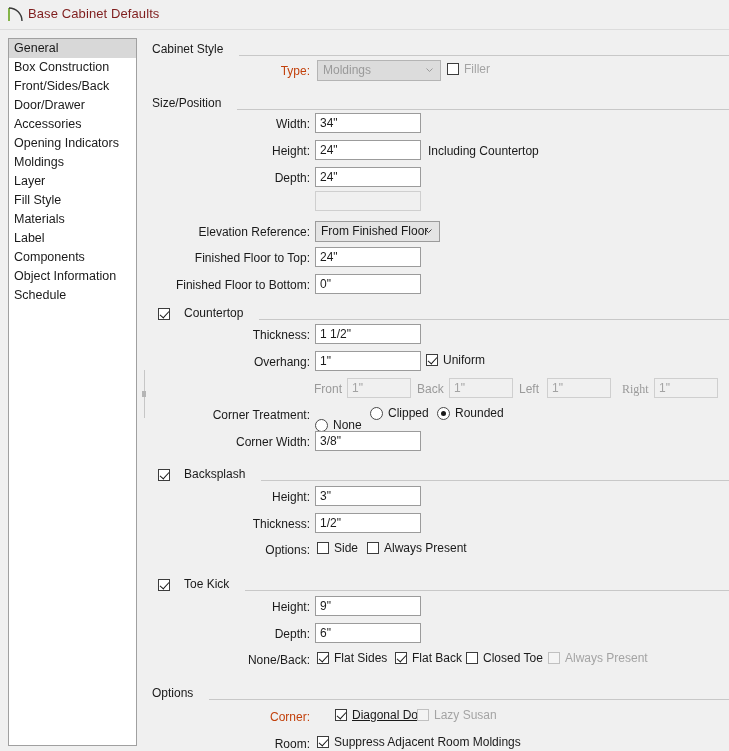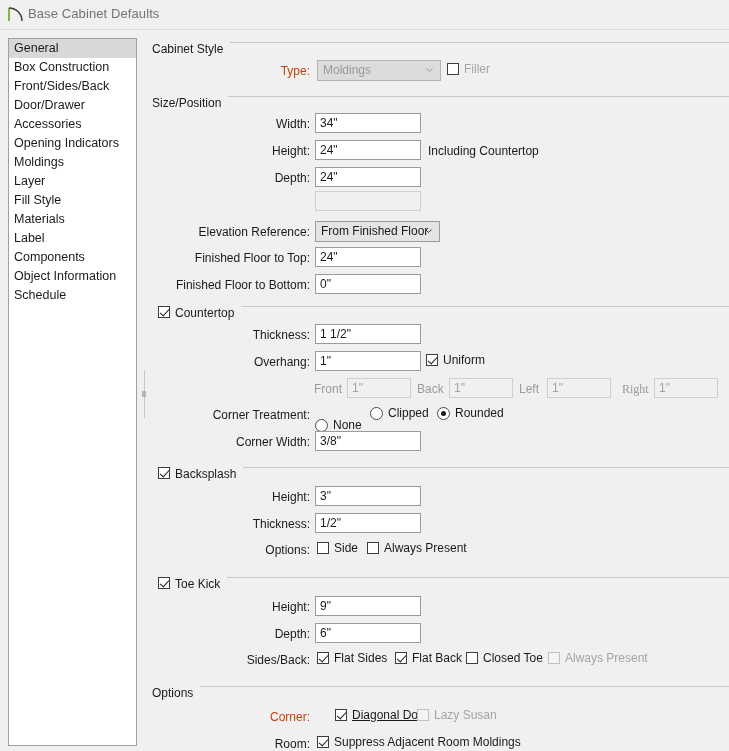--- a/index.html
+++ b/index.html
@@ -13,21 +13,21 @@
     position:relative;
   }
   
   #titlebar{
     position:absolute;left:0;top:0;width:729px;height:29px;
     background:#f0f0f0;
     border-bottom:1px solid #dcdcdc;
   }
   #titlebar .ttl{
     position:absolute;left:28px;top:6px;
-    font-size:13px;color:#737373;letter-spacing:0.1px;
+    font-size:13px;color:#7f1d1d;letter-spacing:0.1px;
   }
   #app-icon{position:absolute;left:6px;top:5px;width:19px;height:19px;}
 
   
   #sidebar{
     position:absolute;left:8px;top:38px;width:129px;height:708px;
     background:#ffffff;border:1px solid #a0a0a0;
     box-sizing:border-box;overflow:hidden;
   }
   .side-item{
@@ -38,21 +38,21 @@
 
   
   #splitter{position:absolute;left:142px;top:370px;width:4px;height:48px;}
   #splitter .bar{position:absolute;left:1.5px;top:0;width:1px;height:48px;background:#c6c6c6;}
   #splitter .knob{position:absolute;left:0;top:21px;width:4px;height:6px;background:#b5b5b5;}
 
   
   #pane{position:absolute;left:152px;top:34px;width:577px;height:717px;}
 
   
-  .grp{position:absolute;height:14px;display:flex;align-items:flex-start;}
+  .grp{position:absolute;height:14px;display:flex;align-items:flex-end;gap:9px;}
   .grp .lbl{font-size:12px;color:#1a1a1a;white-space:nowrap;padding-right:7px;}
   .grp .rule{flex:1;height:1px;background:#c8c8c8;}
   .grp .cbx{margin-right:5px;}
 
   
   .cb{
     width:12px;height:12px;box-sizing:border-box;
     border:1px solid #3c3c3c;background:#ffffff;
     display:inline-block;position:relative;vertical-align:middle;
     flex:0 0 auto;
@@ -257,21 +257,21 @@
     <span class="lbl">Toe Kick</span>
     <span class="rule"></span>
   </div>
 
   <div class="flabel" style="left:0;top:566px;width:158px;">Height:</div>
   <input class="inp" style="left: 163px; top: 562px; width: 106px;" value="9&quot;">
 
   <div class="flabel" style="left:0;top:593px;width:158px;">Depth:</div>
   <input class="inp" style="left: 163px; top: 589px; width: 106px;" value="6&quot;">
 
-  <div class="flabel" style="left:0;top:619px;width:158px;">Sides/Back:</div>
+  <div class="flabel" style="left:0;top:619px;width:158px;">None/Back:</div>
   <div class="chk-row" style="left:165px;top:617px;">
     <span class="cb on" id="cb-flatsides"></span>
     <span class="txt">Flat Sides</span>
   </div>
   <div class="chk-row" style="left:243px;top:617px;">
     <span class="cb on" id="cb-flatback"></span>
     <span class="txt">Flat Back</span>
   </div>
   <div class="chk-row" style="left:314px;top:617px;">
     <span class="cb" id="cb-closedtoe"></span>

